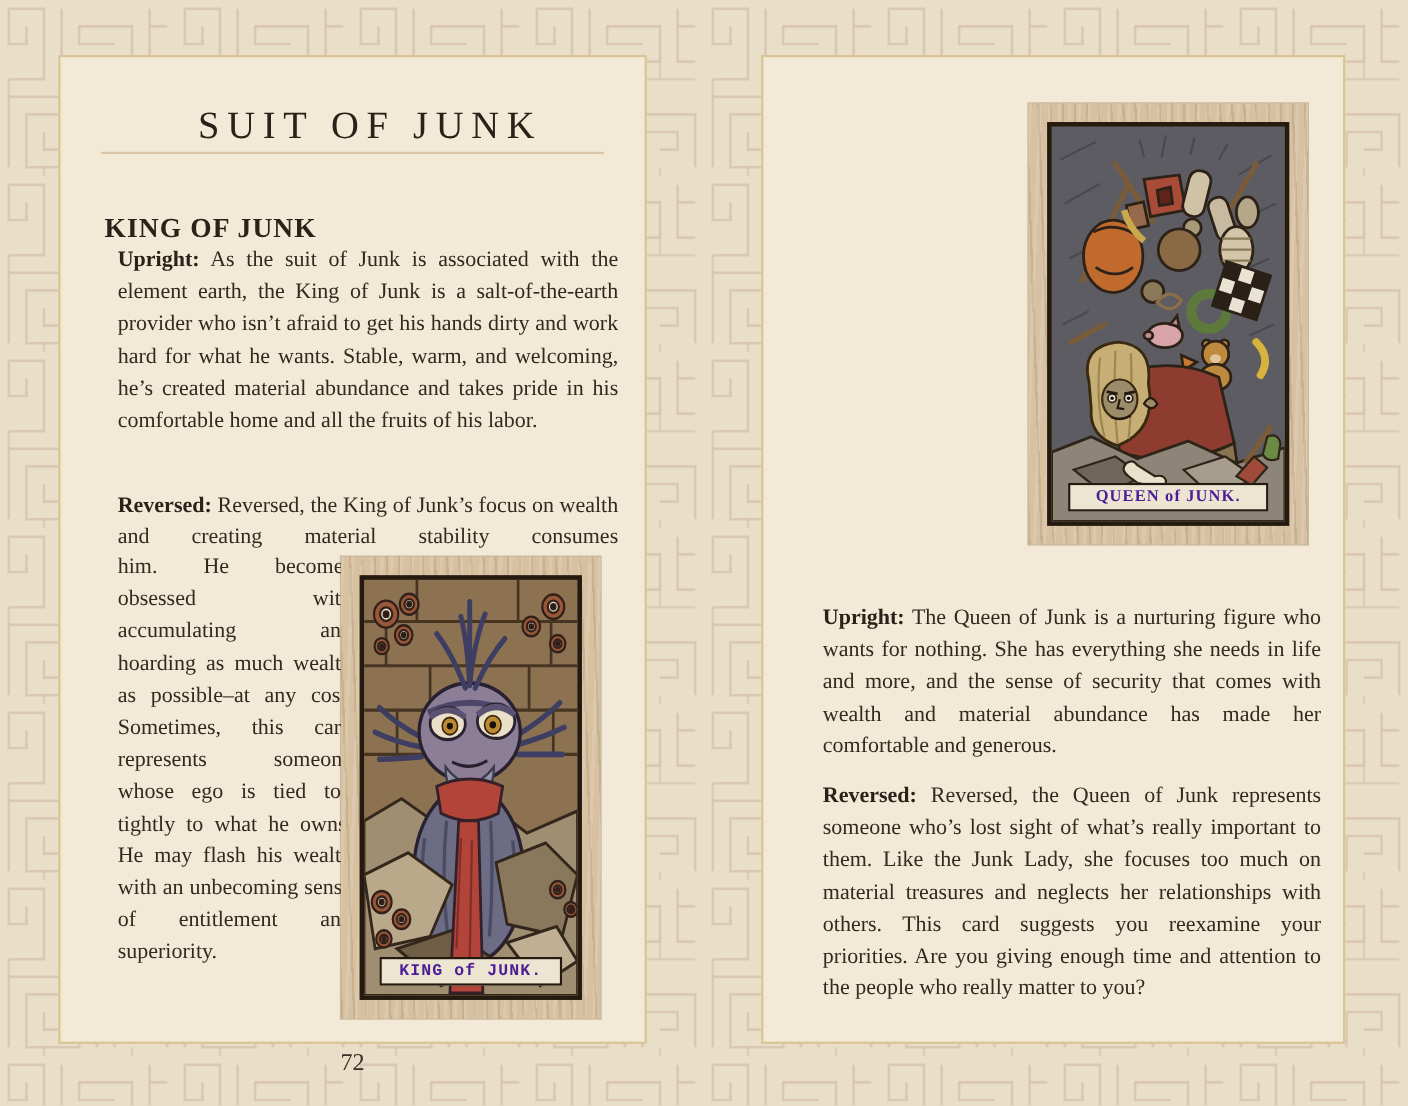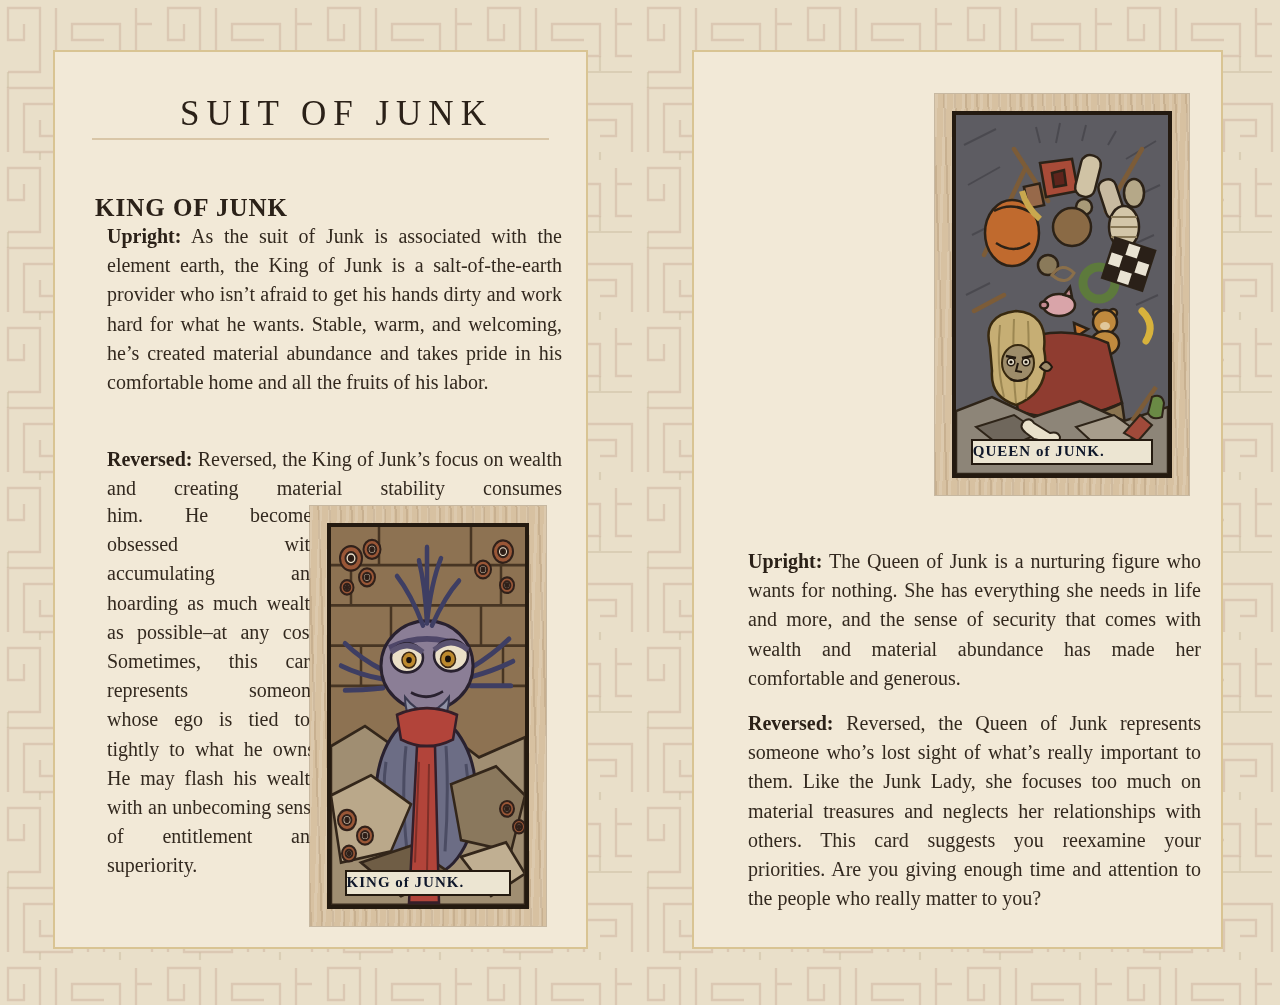--- a/index.html
+++ b/index.html
@@ -28,28 +28,28 @@
   .narrow-col{top:437px;left:40px;width:213px;}
   .upright-right{top:483px;left:42px;width:453px;}
   .reversed-right{top:645px;left:42px;width:453px;}
 
   .tarot-card{position:absolute;box-sizing:border-box;padding:17px;
       background-color:#d7c1a1;
       background-image:
         repeating-linear-gradient(92deg, rgba(255,255,255,.13) 0 3px, rgba(255,255,255,0) 3px 9px),
         repeating-linear-gradient(88deg, rgba(122,90,56,.16) 0 2px, rgba(122,90,56,0) 2px 11px);
       box-shadow:0 0 0 1px rgba(120,95,60,.35);}
-  .king-card{left:255px;top:454px;width:236px;height:420px;}
+  .king-card{left:255px;top:454px;width:236px;height:420px;font-family:Liberation Mono, monospace;}
   .queen-card{left:241px;top:42px;width:254px;height:401px;}
   .card-art{position:relative;width:100%;height:100%;border:4px solid #241a10;
       box-sizing:border-box;overflow:hidden;background:#6b5a44;}
   .card-art svg{display:block;width:100%;height:100%;}
   .card-caption{position:absolute;left:7%;right:7%;bottom:9px;background:#ece5d2;
-      border:2px solid #241a10;color:#0f172a;font-weight:bold;font-size:15px;
-      letter-spacing:1px;text-align:left;padding:2px 0 3px;}
+      border:2px solid #241a10;color:#4c1d95;font-weight:bold;font-size:15px;
+      letter-spacing:1px;text-align:center;padding:2px 0 3px;}
 
   .page-num{position:absolute;top:953px;margin:0;font-size:22px;color:#3a3026;text-align:center;}
   .page-num-left{left:53px;width:535px;}
   .page-num-right{left:692px;width:531px;}
 </style>
 </head>
 <body>
 
 <div class="stage">
 
@@ -252,14 +252,15 @@
         <div class="card-caption">QUEEN of JUNK.</div>
       </div>
     </figure>
 
 
     <p class="body-text upright-right"><strong>Upright:</strong> <span>The Queen of Junk is a nurturing figure who wants for nothing. She has everything she needs in life and more, and the sense of security that comes with wealth and material abundance has made her comfortable and generous.</span></p>
 
     <p class="body-text reversed-right"><strong>Reversed:</strong> <span>Reversed, the Queen of Junk represents someone who’s lost sight of what’s really important to them. Like the Junk Lady, she focuses too much on material treasures and neglects her relationships with others. This card suggests you reexamine your priorities. Are you giving enough time and attention to the people who really matter to you?</span></p>
   </section>
 
+  <p class="page-num page-num-left">72</p>
 
 </div>
 
 </body></html>

